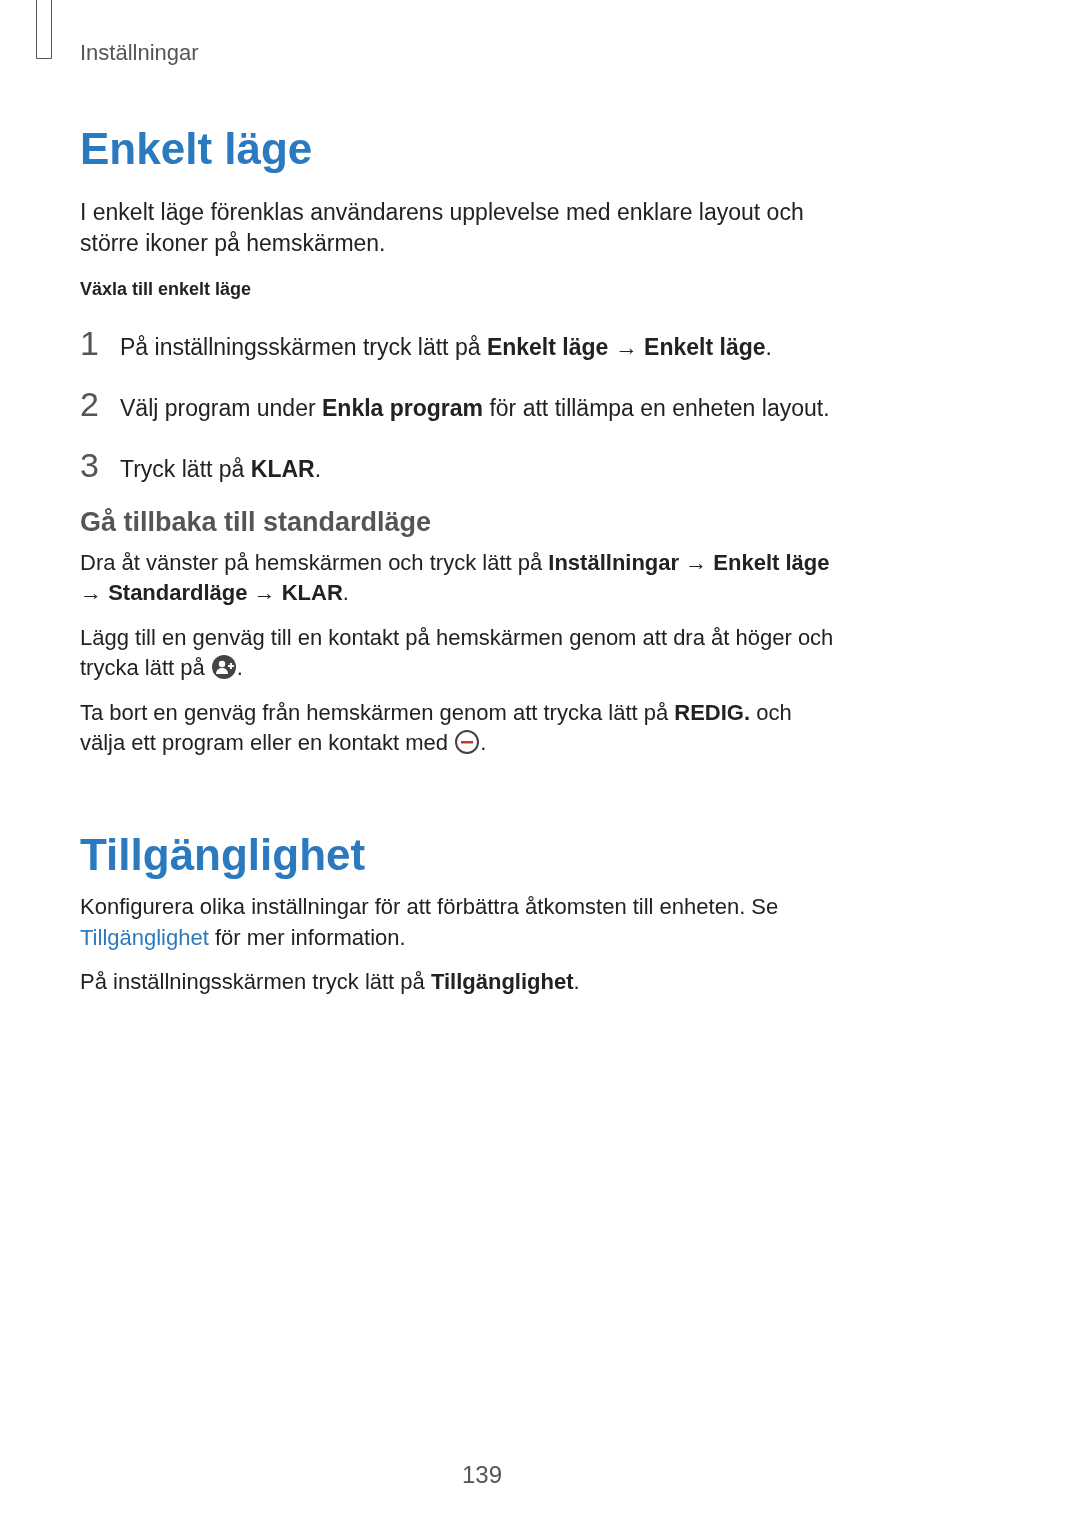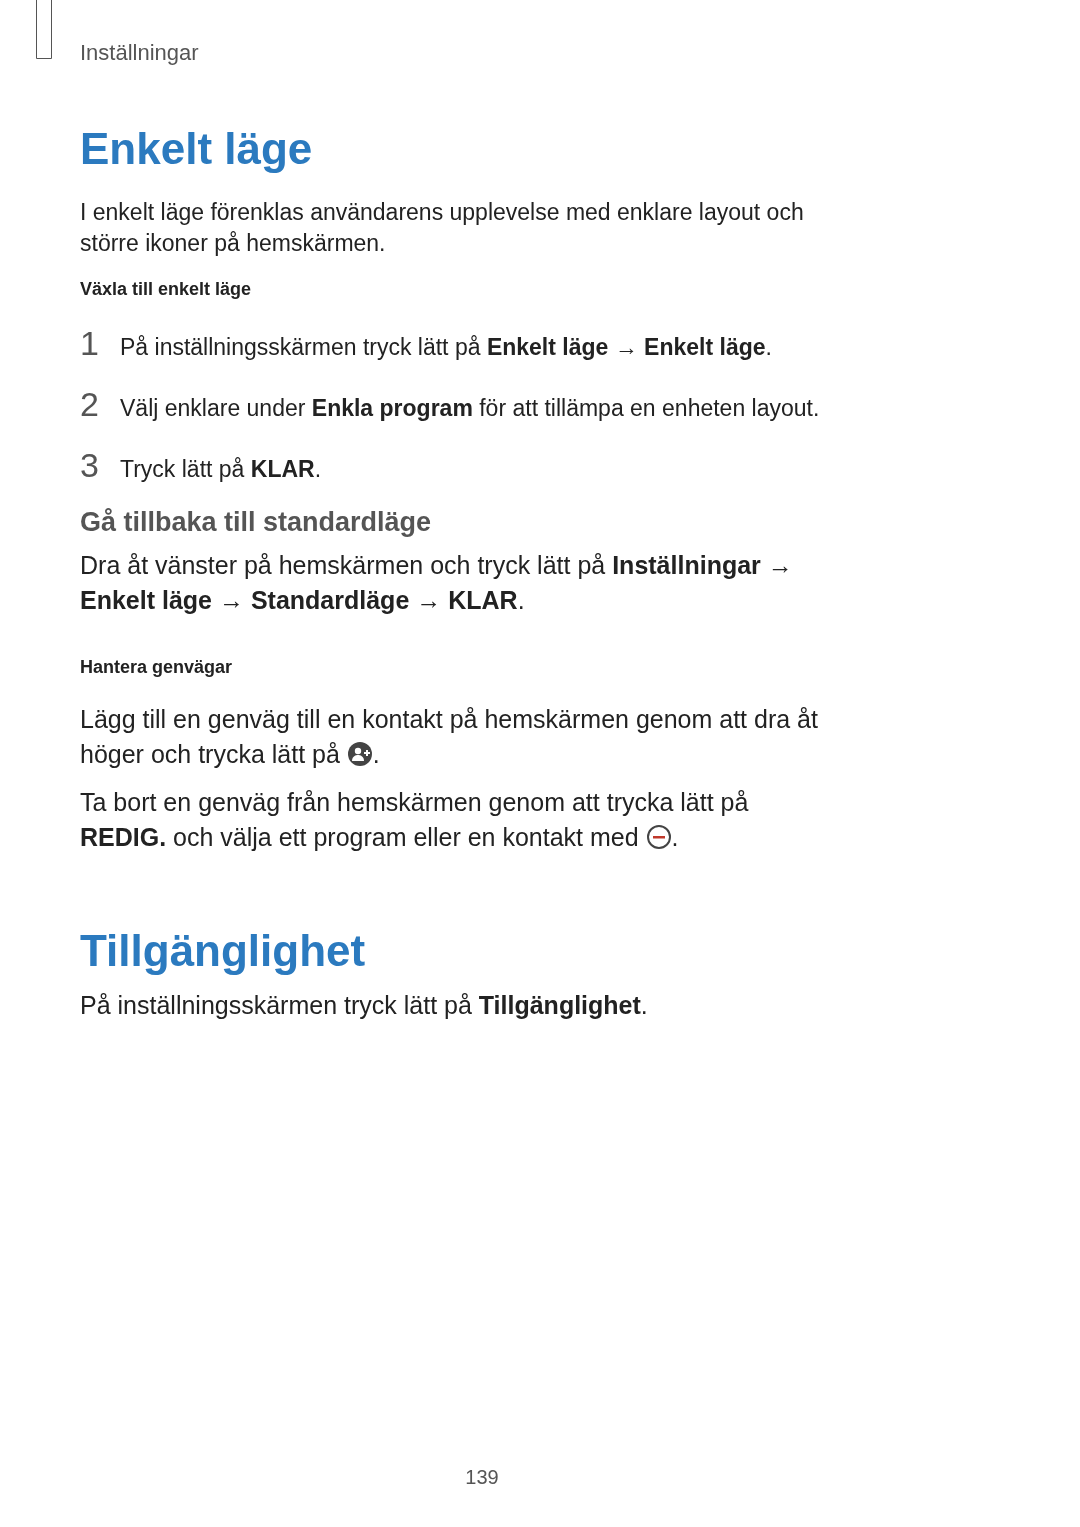--- a/index.html
+++ b/index.html
@@ -89,21 +89,21 @@
     margin-bottom: 22px;
   }
   .step-num {
     font-size: 34px;
     color: #555;
     font-weight: 400;
     letter-spacing: -1px;
     min-width: 24px;
   }
   .body-p {
-    font-size: 25px;
+    font-size: 22px;
     line-height: 1.38;
     margin: 0 13px 14px 0;
   }
   .bold { font-weight: 700; }
   .inline-icon {
     display: inline-flex;
     vertical-align: middle;
     width: 26px;
     height: 26px;
     align-items: center;
@@ -113,21 +113,21 @@
   }
   .inline-icon svg { width: 26px; height: 26px; display: block; }
   .link { color: #2b7abf; }
   .second-section { margin-top: 72px; }
   .page-num {
     position: absolute;
     bottom: 38px;
     left: 0;
     width: 100%;
     text-align: center;
-    font-size: 20px;
+    font-size: 24px;
     color: #555;
   }
 </style>
 </head>
 <body>
 
 <div class="page">
   <div class="tab-mark"></div>
 
   <div class="breadcrumb">Inställningar</div>
@@ -142,38 +142,37 @@
   <div class="step">
     <span class="step-num">1</span>
     <span>
       <span>På inställningsskärmen tryck lätt på </span><span class="bold">Enkelt läge</span><span> → </span><span class="bold">Enkelt läge</span><span>.</span>
     </span>
   </div>
 
   <div class="step">
     <span class="step-num">2</span>
     <span>
-      <span>Välj enklare under </span><span class="bold">Enkla program</span><span> för att tillämpa en enheten layout.</span>
+      <span>Välj program under </span><span class="bold">Enkla program</span><span> för att tillämpa en enheten layout.</span>
     </span>
   </div>
 
   <div class="step">
     <span class="step-num">3</span>
     <span>
       <span>Tryck lätt på </span><span class="bold">KLAR</span><span>.</span>
     </span>
   </div>
 
   <h3 class="subsub">Gå tillbaka till standardläge</h3>
 
   <p class="body-p">
     <span>Dra åt vänster på hemskärmen och tryck lätt på </span><span class="bold">Inställningar</span><span> → </span><span class="bold">Enkelt läge</span><span> → </span><span class="bold">Standardläge</span><span> → </span><span class="bold">KLAR</span><span>.</span>
   </p>
 
-  <h2 class="sub" style="margin-top:40px;">Hantera genvägar</h2>
 
 
   <p class="body-p">
     <span>Lägg till en genväg till en kontakt på hemskärmen genom att dra åt höger och trycka lätt på </span>
     <span class="inline-icon">
       <svg viewBox="0 0 26 26">
         <circle cx="13" cy="13" r="12" fill="#444"></circle>
         <circle cx="11" cy="10" r="3.2" fill="#fff"></circle>
         <path d="M5 20 C5 15 9 14 11 14 C13 14 17 15 17 20 Z" fill="#fff"></path>
         <rect x="17" y="11" width="6" height="2" fill="#fff"></rect>
@@ -188,20 +187,23 @@
       <svg viewBox="0 0 26 26">
         <circle cx="13" cy="13" r="11" fill="none" stroke="#444" stroke-width="2"></circle>
         <rect x="7" y="12" width="12" height="2.5" fill="#c0392b"></rect>
       </svg>
     </span><span>.</span>
   </p>
 
   <div class="second-section">
     <h1 class="section">Tillgänglighet</h1>
 
+    <p class="body-p">
+      <span>Konfigurera olika inställningar för att förbättra åtkomsten till enheten. Se </span><span class="link">Tillgänglighet</span><span> för mer information.</span>
+    </p>
 
     <p class="body-p">
       <span>På inställningsskärmen tryck lätt på </span><span class="bold">Tillgänglighet</span><span>.</span>
     </p>
   </div>
 
   <div class="page-num">139</div>
 </div>
 
 </body></html>

